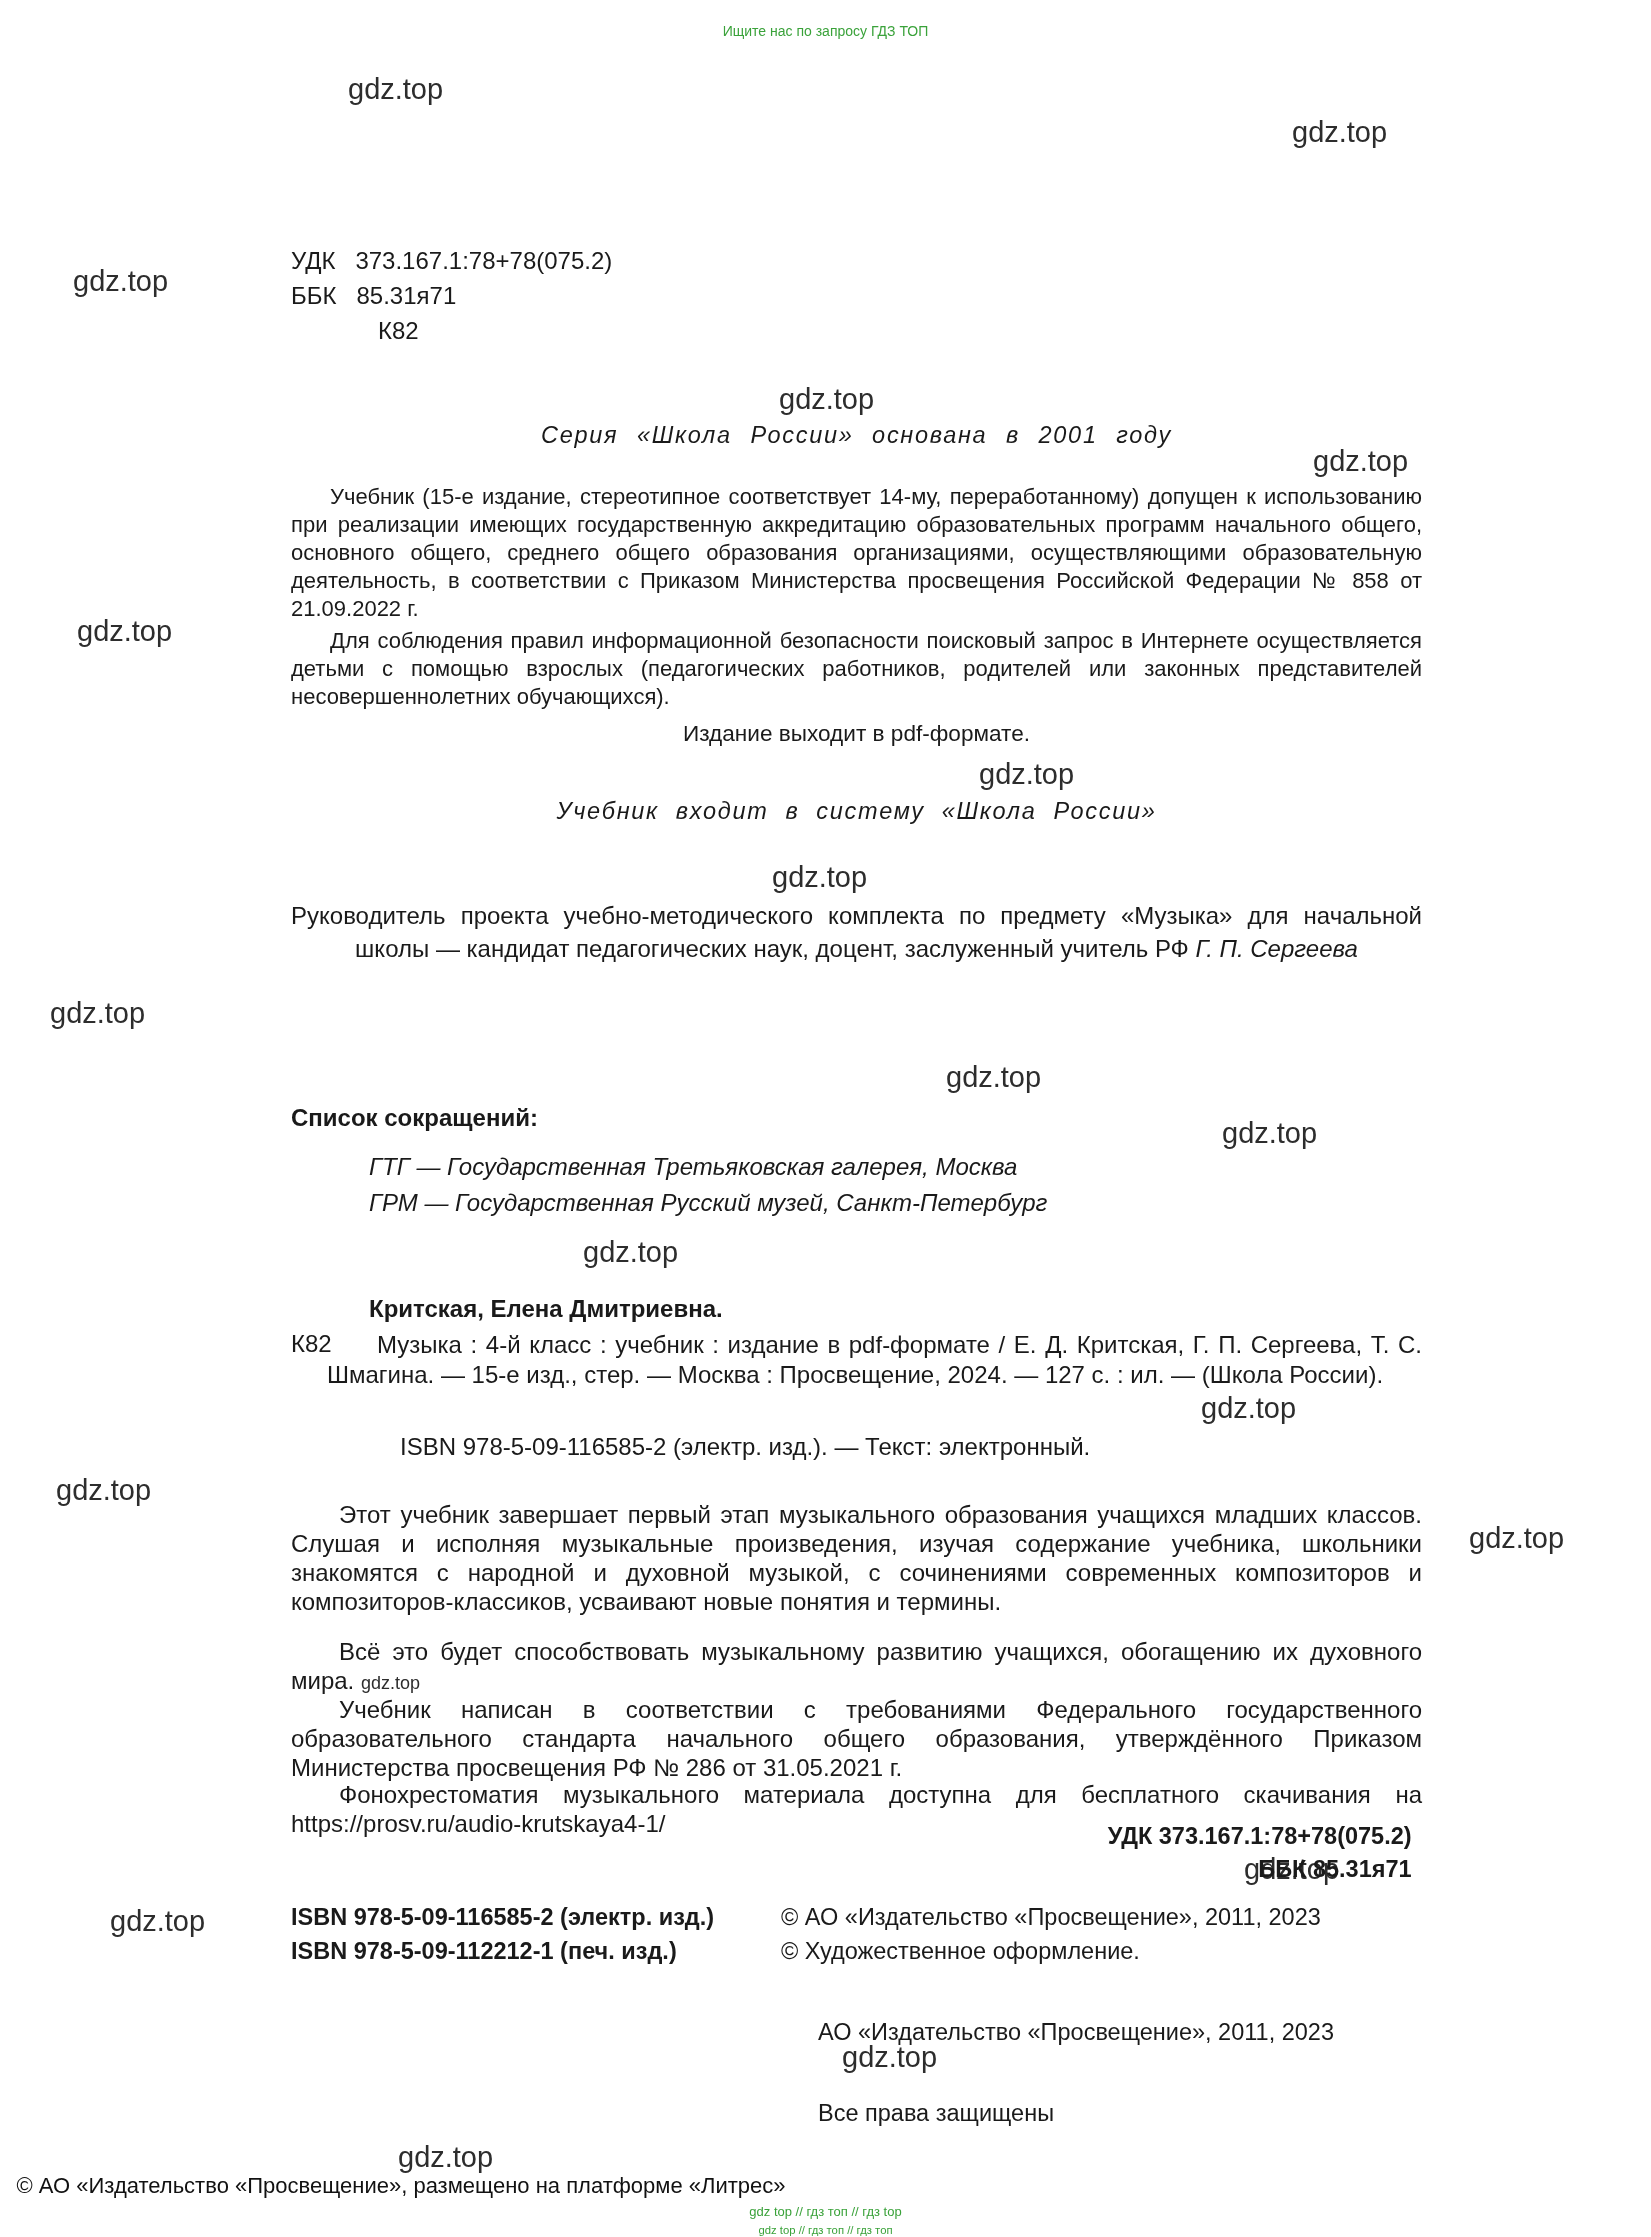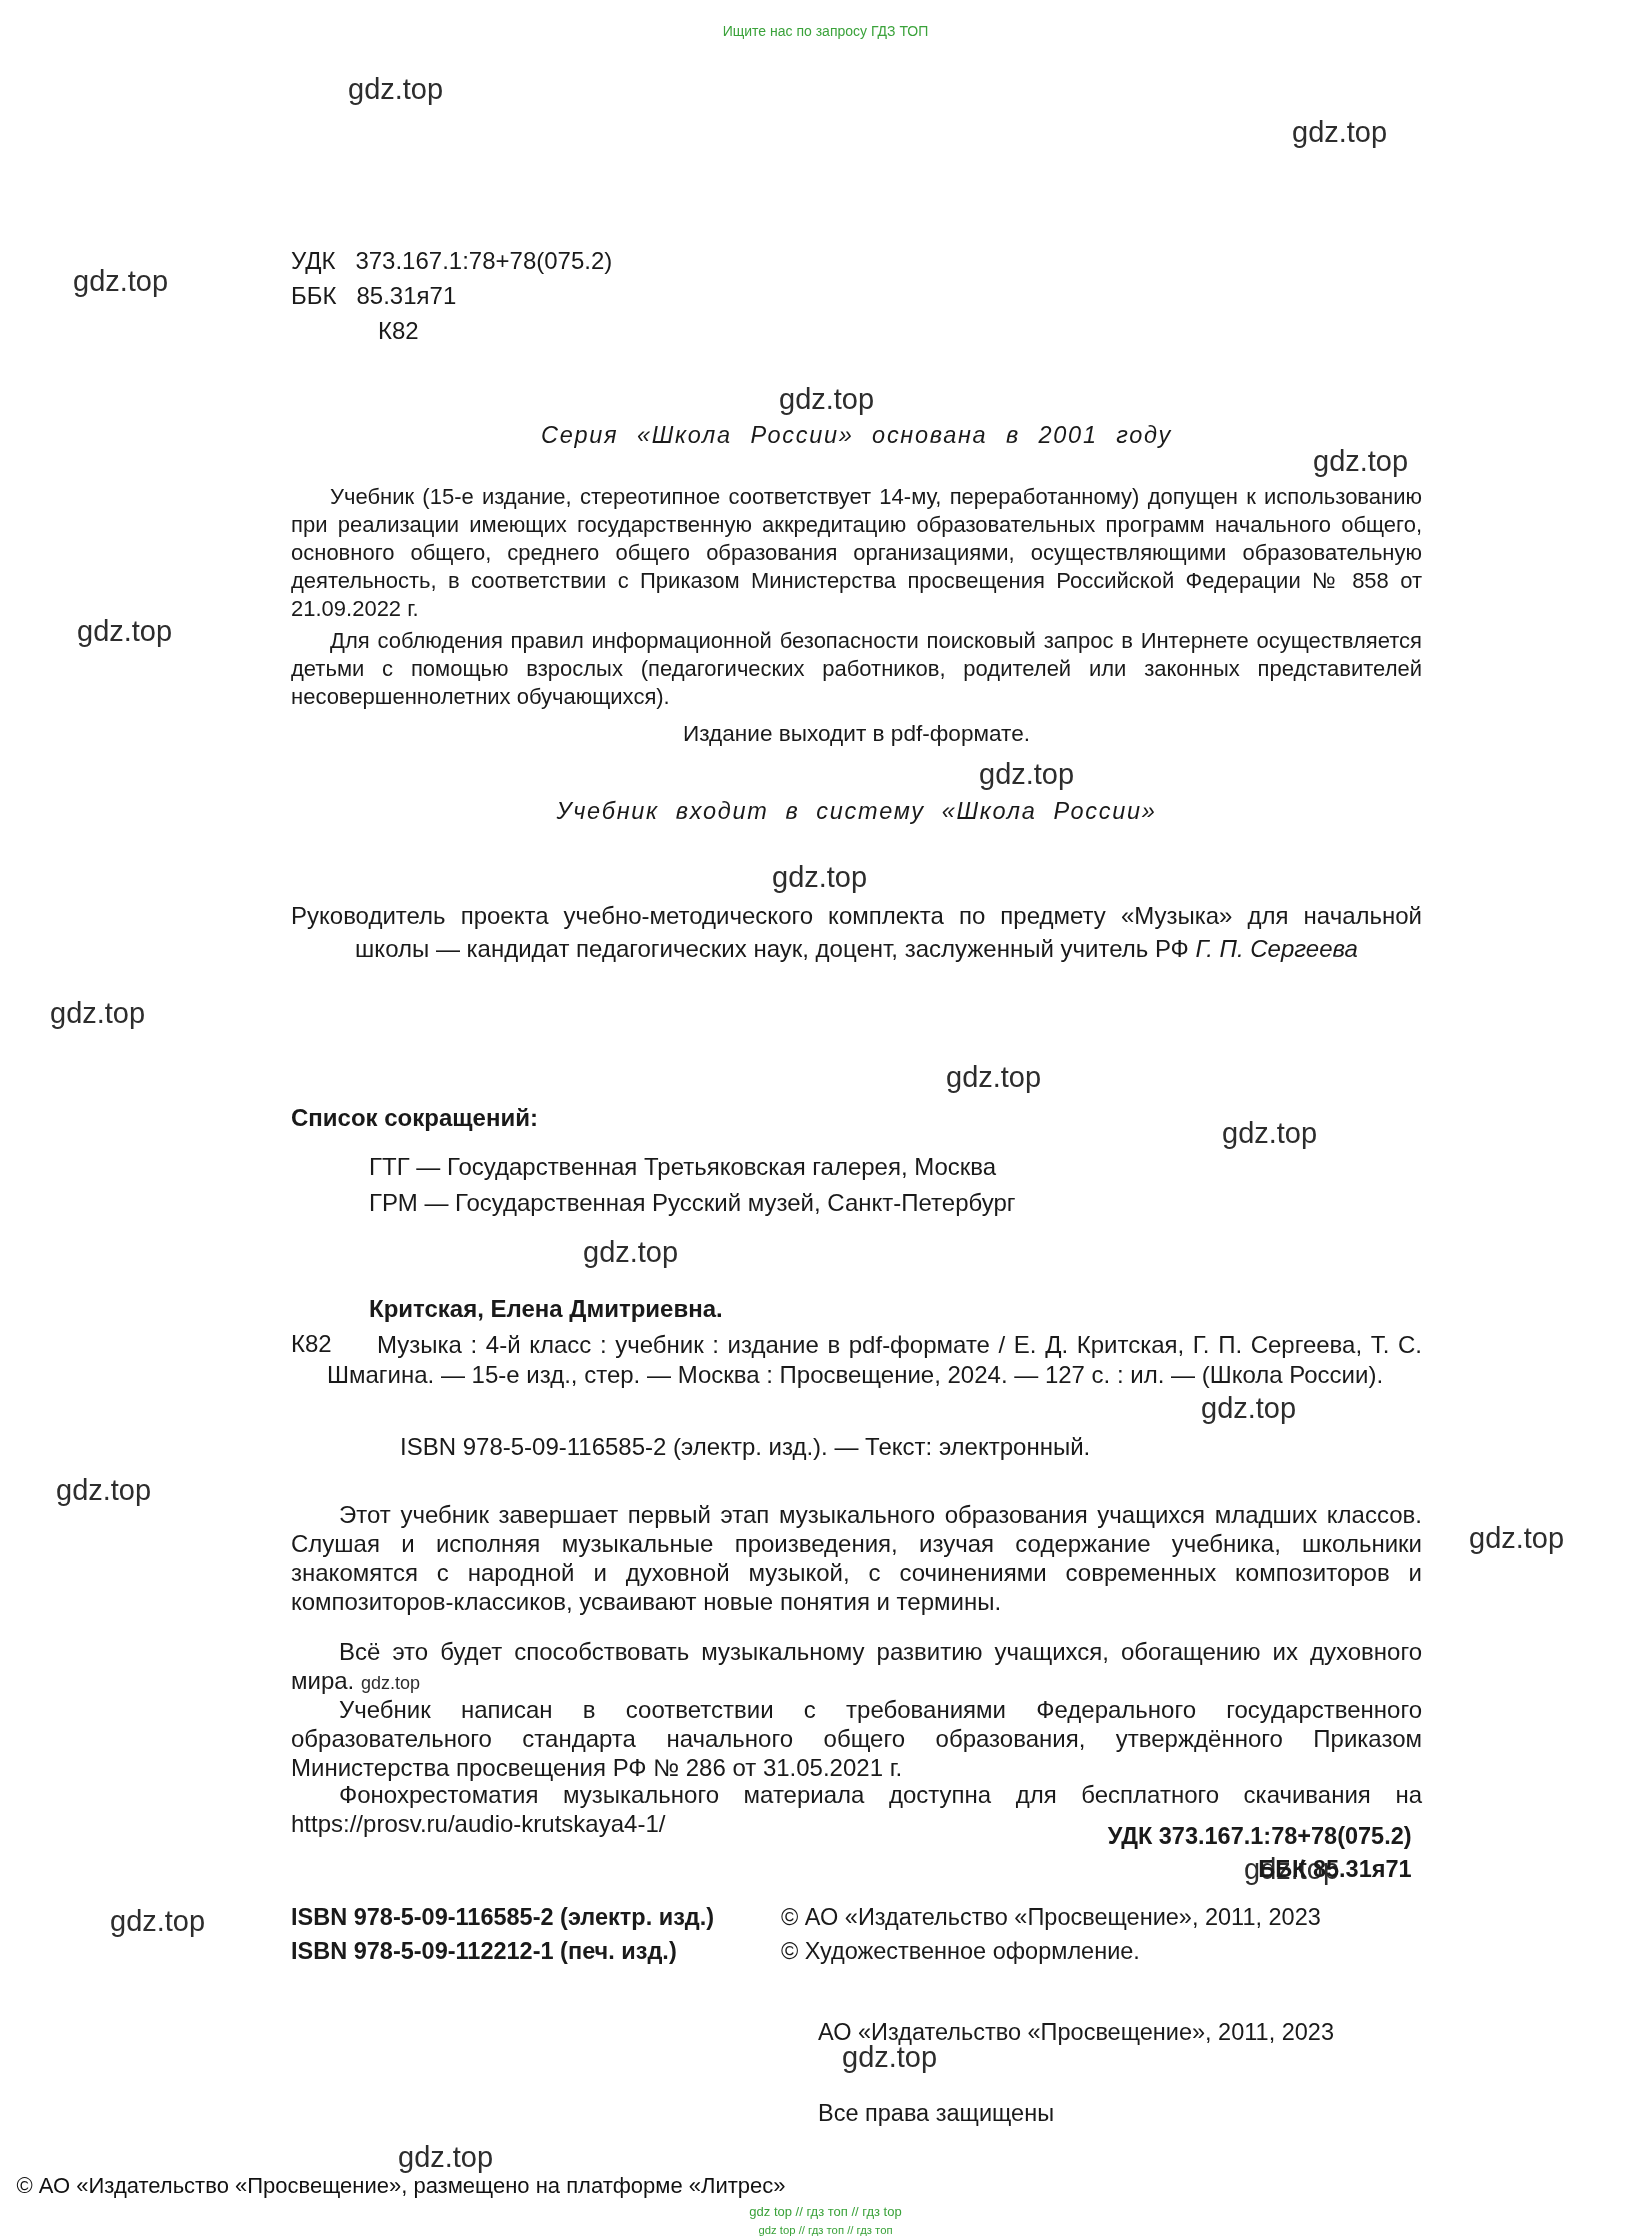--- a/index.html
+++ b/index.html
@@ -41,21 +41,21 @@
   .center-note { text-align:center; font-size:22.6px; }
   .pdf-note { top:721px; }
   .system-note { top:798px; text-align:center; font-style:italic;
                  letter-spacing:1.7px; word-spacing:8.7px; font-size:23.5px; }
 
   .project { top:899px; font-size:24px; line-height:33px;
              text-align:justify; text-align-last:center; }
   .it { font-style:italic; }
 
   .abbr-title { top:1104px; text-align:left; font-weight:bold; font-size:24px; }
-  .abbr { top:1149px; padding-left:78px; font-size:24px; line-height:36px; }
+  .abbr { top:1149px; padding-left:78px; font-size:24px; line-height:36px;font-style:italic; }
 
   .author { top:1295px; padding-left:78px; font-weight:bold; font-size:24px; }
 
   .record-wrap { top:1330px; font-size:24px; }
   .record-code { position:absolute; left:0; top:0; }
   .record { margin-left:36px; text-indent:50px; text-align:justify; line-height:29.5px; }
 
   .isbns { top:1429px; padding-left:109px; font-size:24px; line-height:36px; }
 
   .ann { font-size:24px; line-height:29px; text-align:justify; text-indent:48px; }

